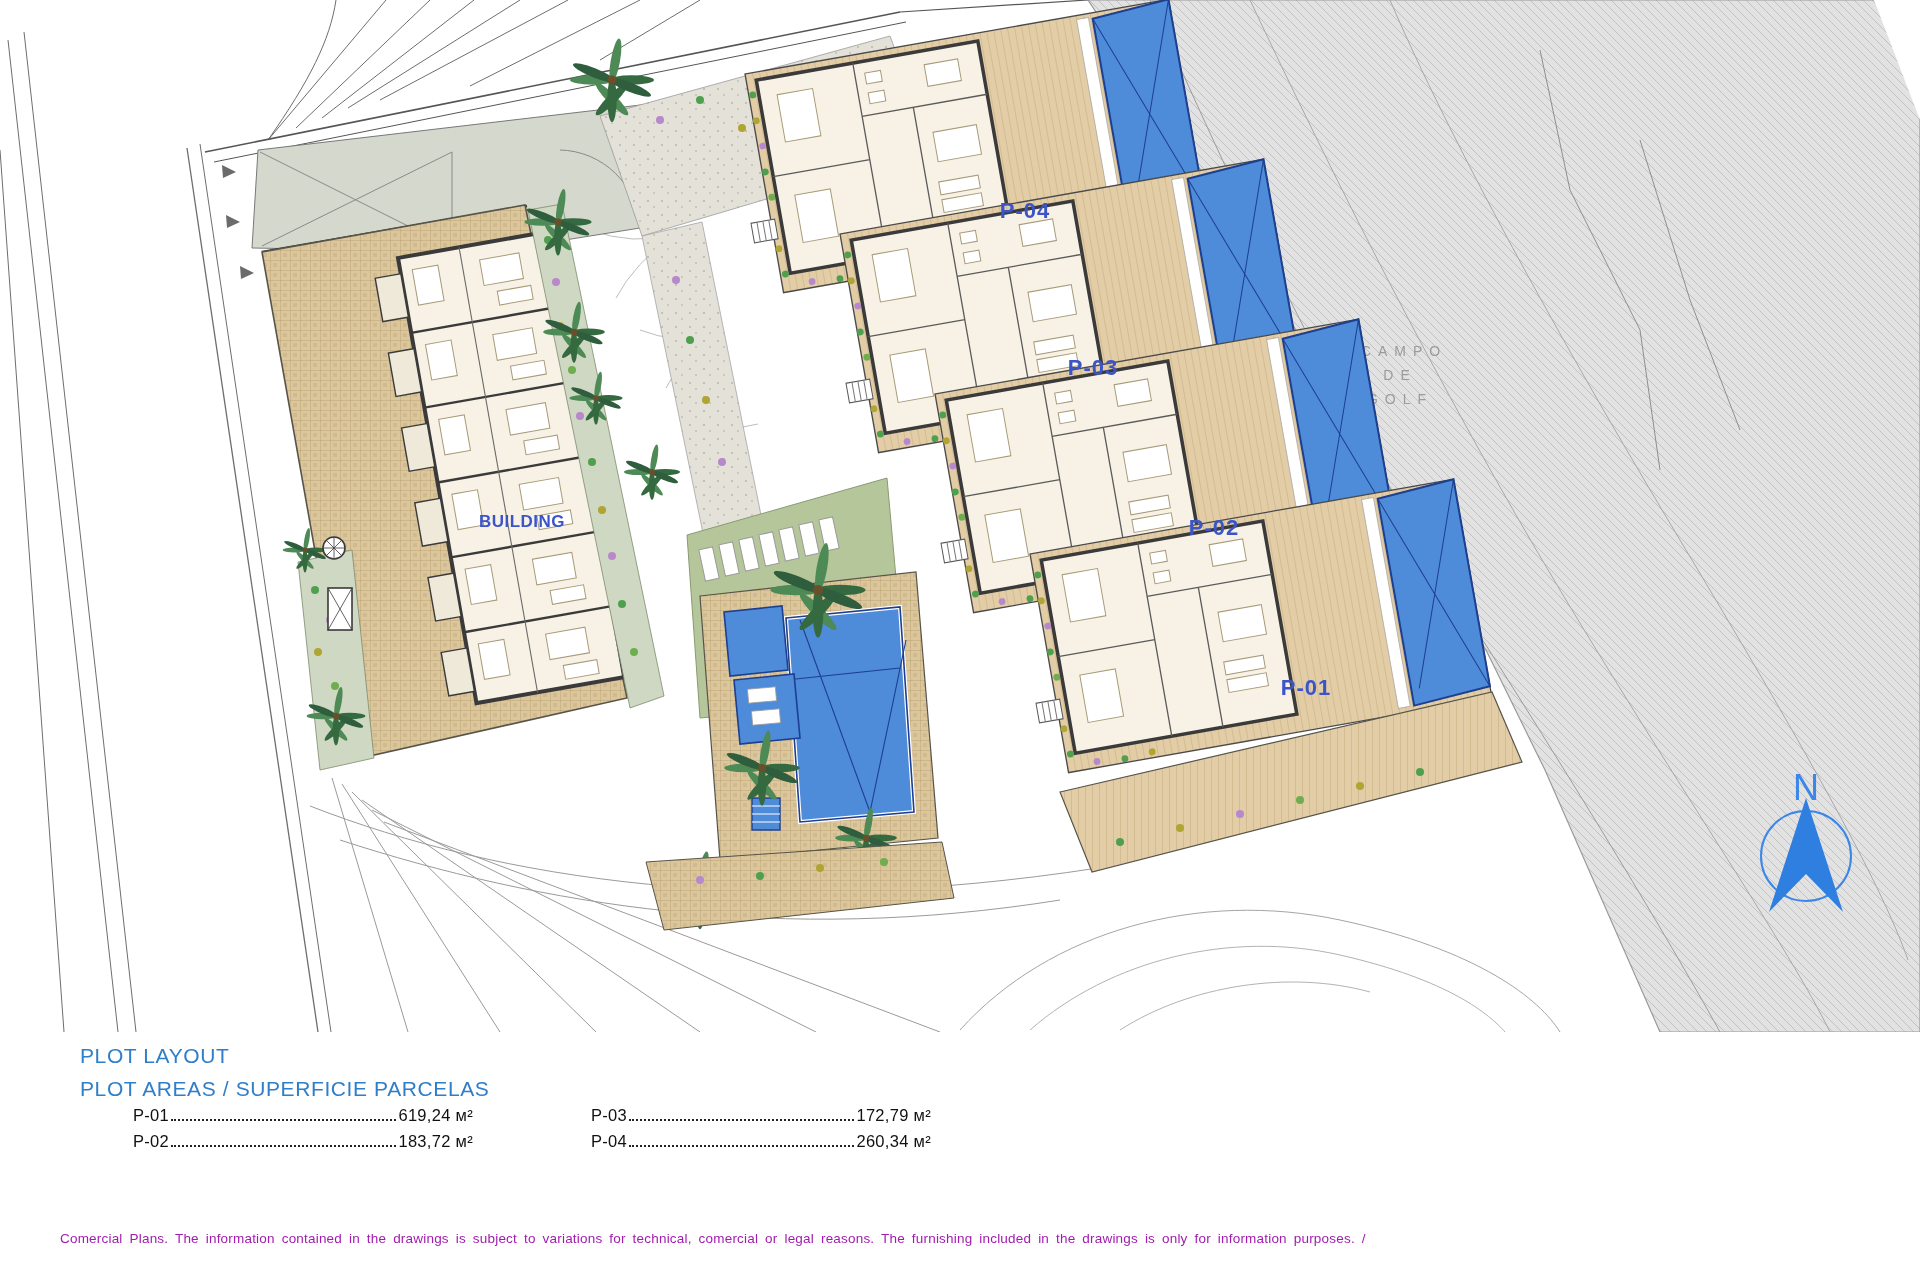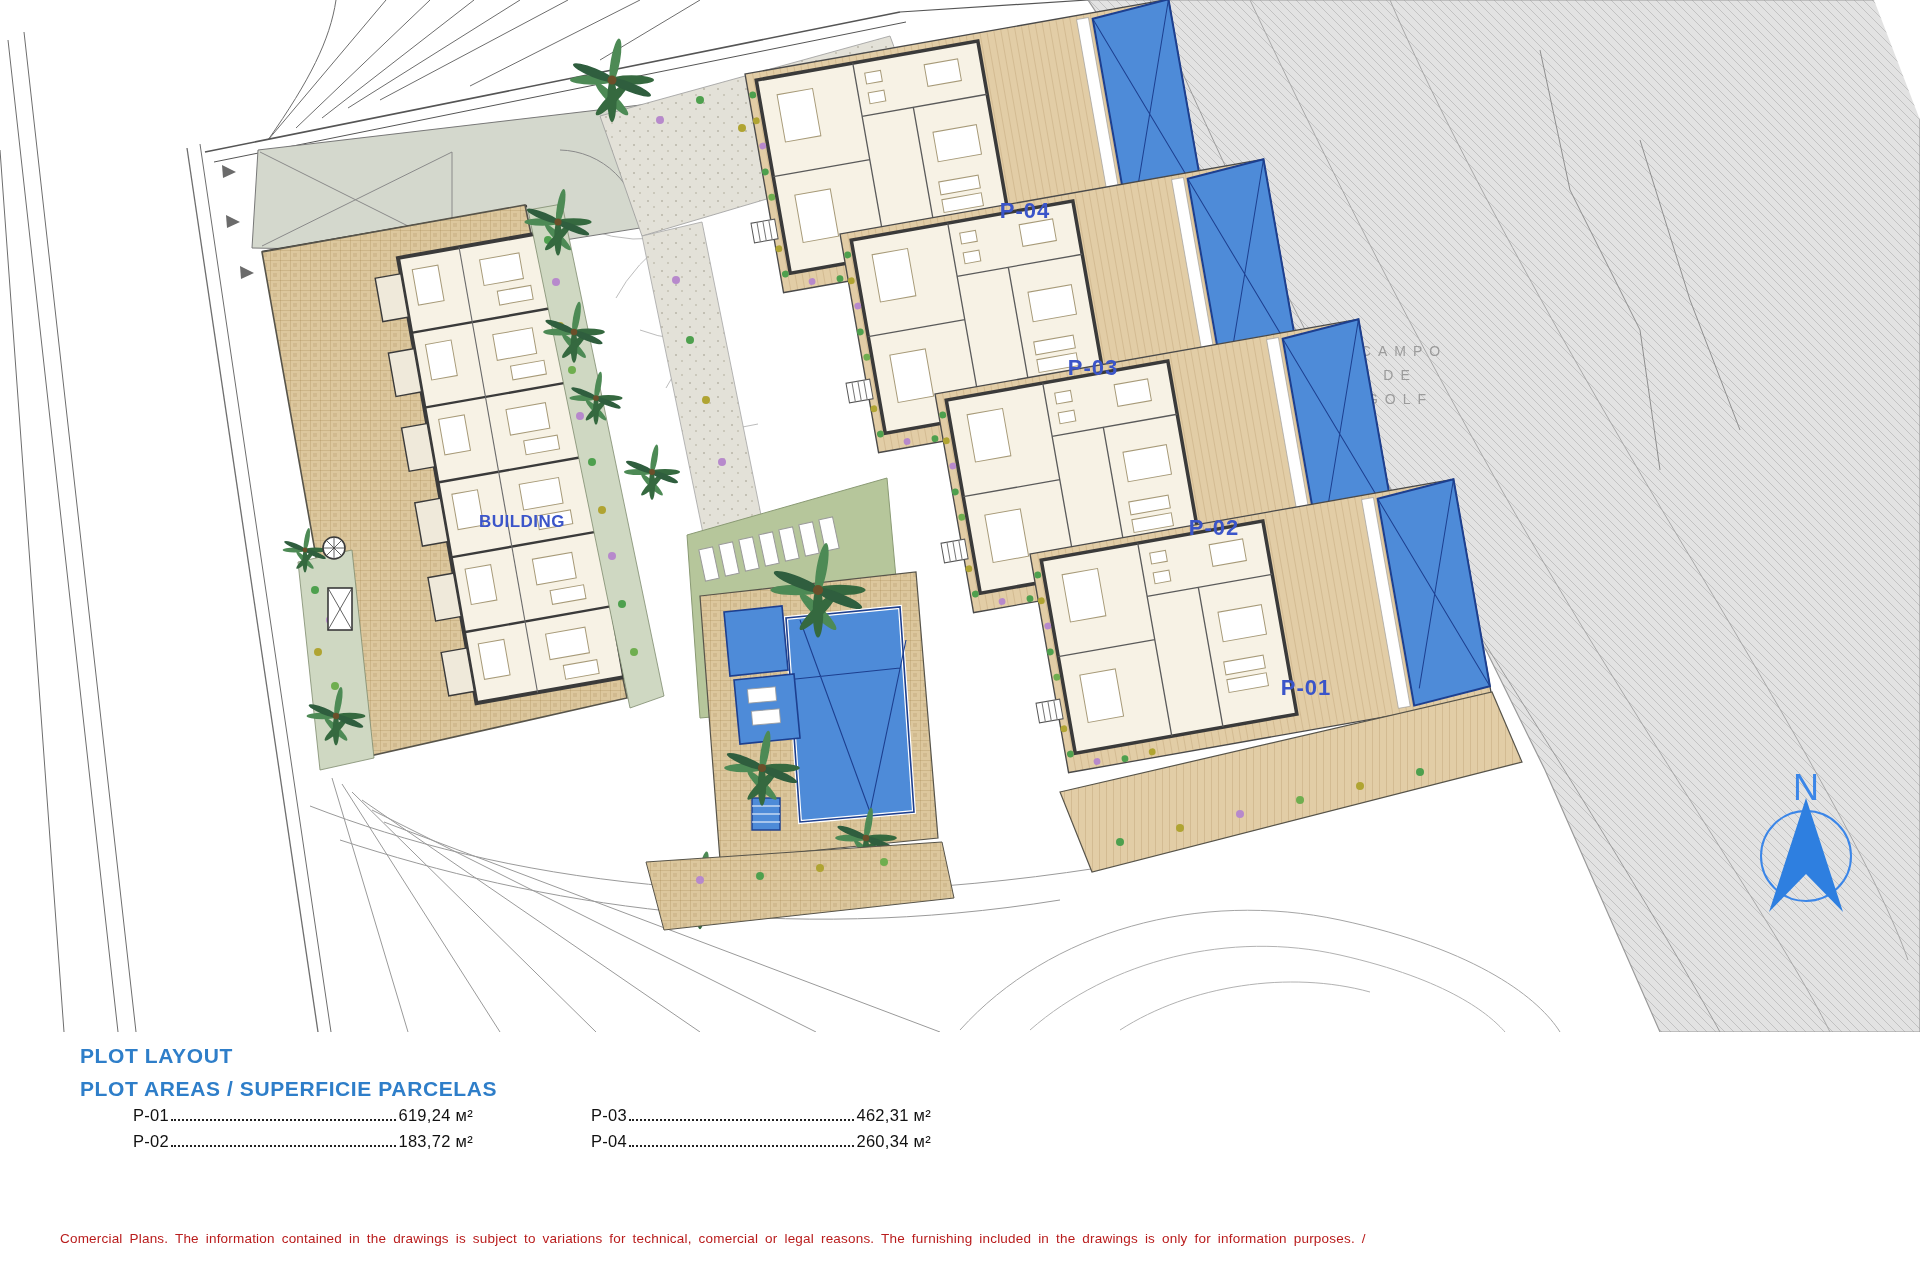--- a/index.html
+++ b/index.html
@@ -2,30 +2,30 @@
 <html><head>
 <meta charset="utf-8">
 <style>
   html,body{margin:0;padding:0;background:#fff;}
   body{font-family:"Liberation Sans",sans-serif;}
   .page{position:relative;width:1920px;height:1280px;background:#fff;overflow:hidden;}
   .plan-wrap{position:absolute;left:0;top:0;width:1920px;height:1032px;}
   svg text{font-family:"Liberation Sans",sans-serif;}
 
   .legend-title{position:absolute;left:80px;top:1040px;color:#2e7ec9;font-size:21px;
-    font-weight:bold;letter-spacing:.6px;line-height:1.55;}
+    font-weight:normal;letter-spacing:.6px;line-height:1.55;}
   .legend-title div{white-space:nowrap;}
   .areas{position:absolute;left:133px;top:1106px;display:flex;gap:118px;
     font-size:16.5px;color:#111;letter-spacing:.3px;}
   .areas .col{display:flex;flex-direction:column;gap:7px;}
   .arearow{display:flex;align-items:flex-end;width:340px;}
   .arearow .leader{flex:1;border-bottom:2px dotted #222;margin:0 2px 4px 2px;}
   .arearow .plotid,.arearow .plotarea{white-space:nowrap;}
   .disclaimer{position:absolute;left:60px;top:1230px;width:1814px;font-size:13.5px;
-    line-height:1.3;color:#b91c1c;text-align:justify;letter-spacing:.2px;word-spacing:3px;}
+    line-height:1.3;color:#a21caf;text-align:justify;letter-spacing:.2px;word-spacing:3px;}
   .disclaimer p{margin:0;}
 </style>
 </head>
 <body>
 
 <div class="page">
 
   <div class="plan-wrap">
   <svg width="1920" height="1032" viewBox="0 0 1920 1032">
     <defs>
@@ -347,21 +347,21 @@
       <div class="arearow">
         <span class="plotid">P-02</span>
         <span class="leader"></span>
         <span class="plotarea">183,72 м²</span>
       </div>
     </div>
     <div class="col">
       <div class="arearow">
         <span class="plotid">P-03</span>
         <span class="leader"></span>
-        <span class="plotarea">462,31 м²</span>
+        <span class="plotarea">172,79 м²</span>
       </div>
       <div class="arearow">
         <span class="plotid">P-04</span>
         <span class="leader"></span>
         <span class="plotarea">260,34 м²</span>
       </div>
     </div>
   </div>
 
   <div class="disclaimer">

